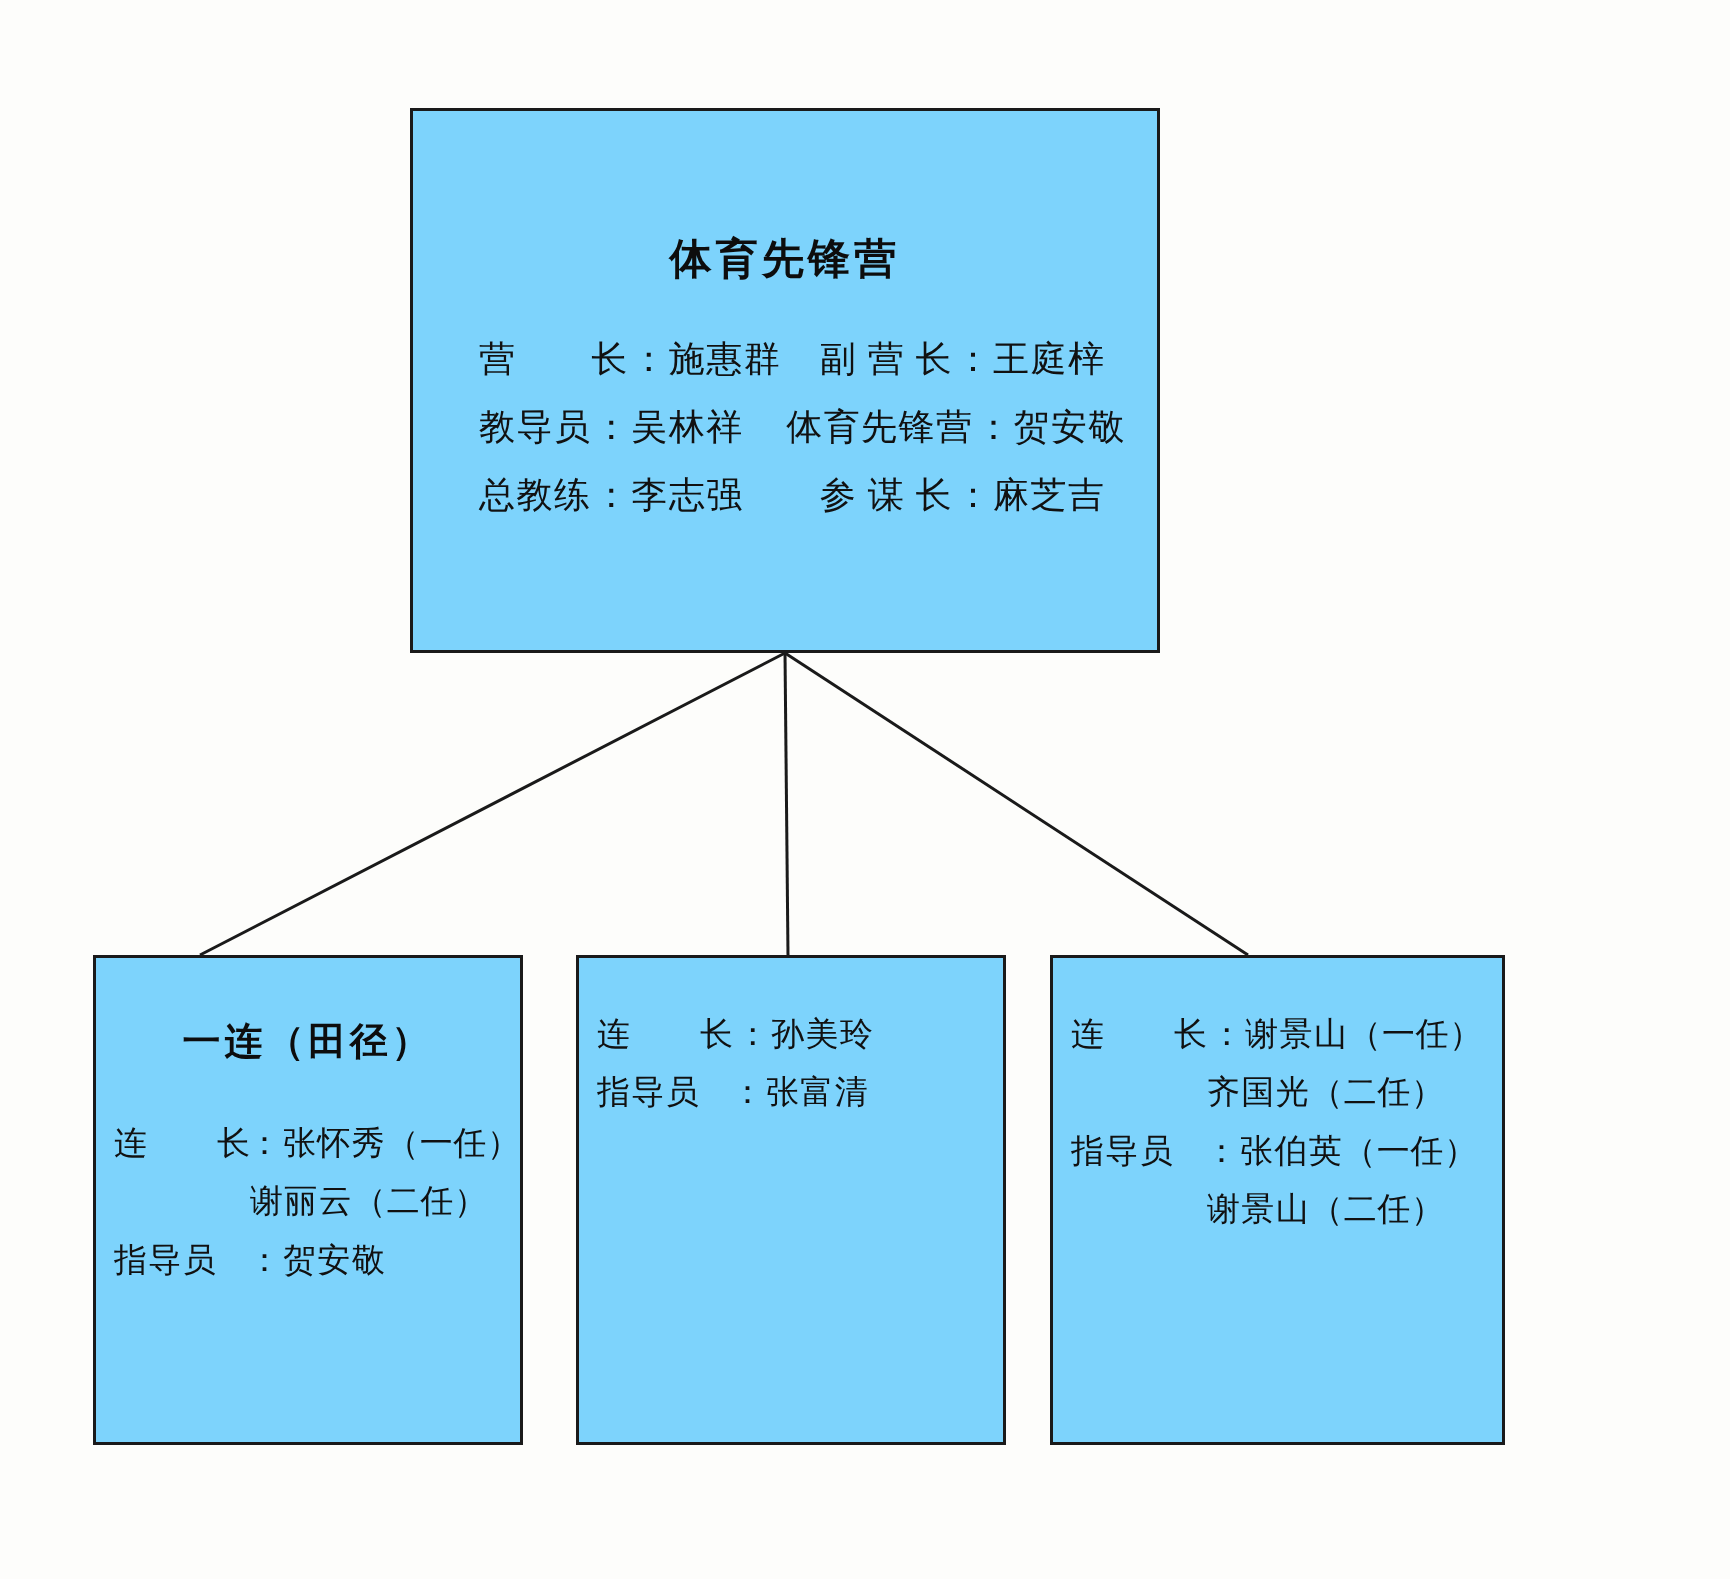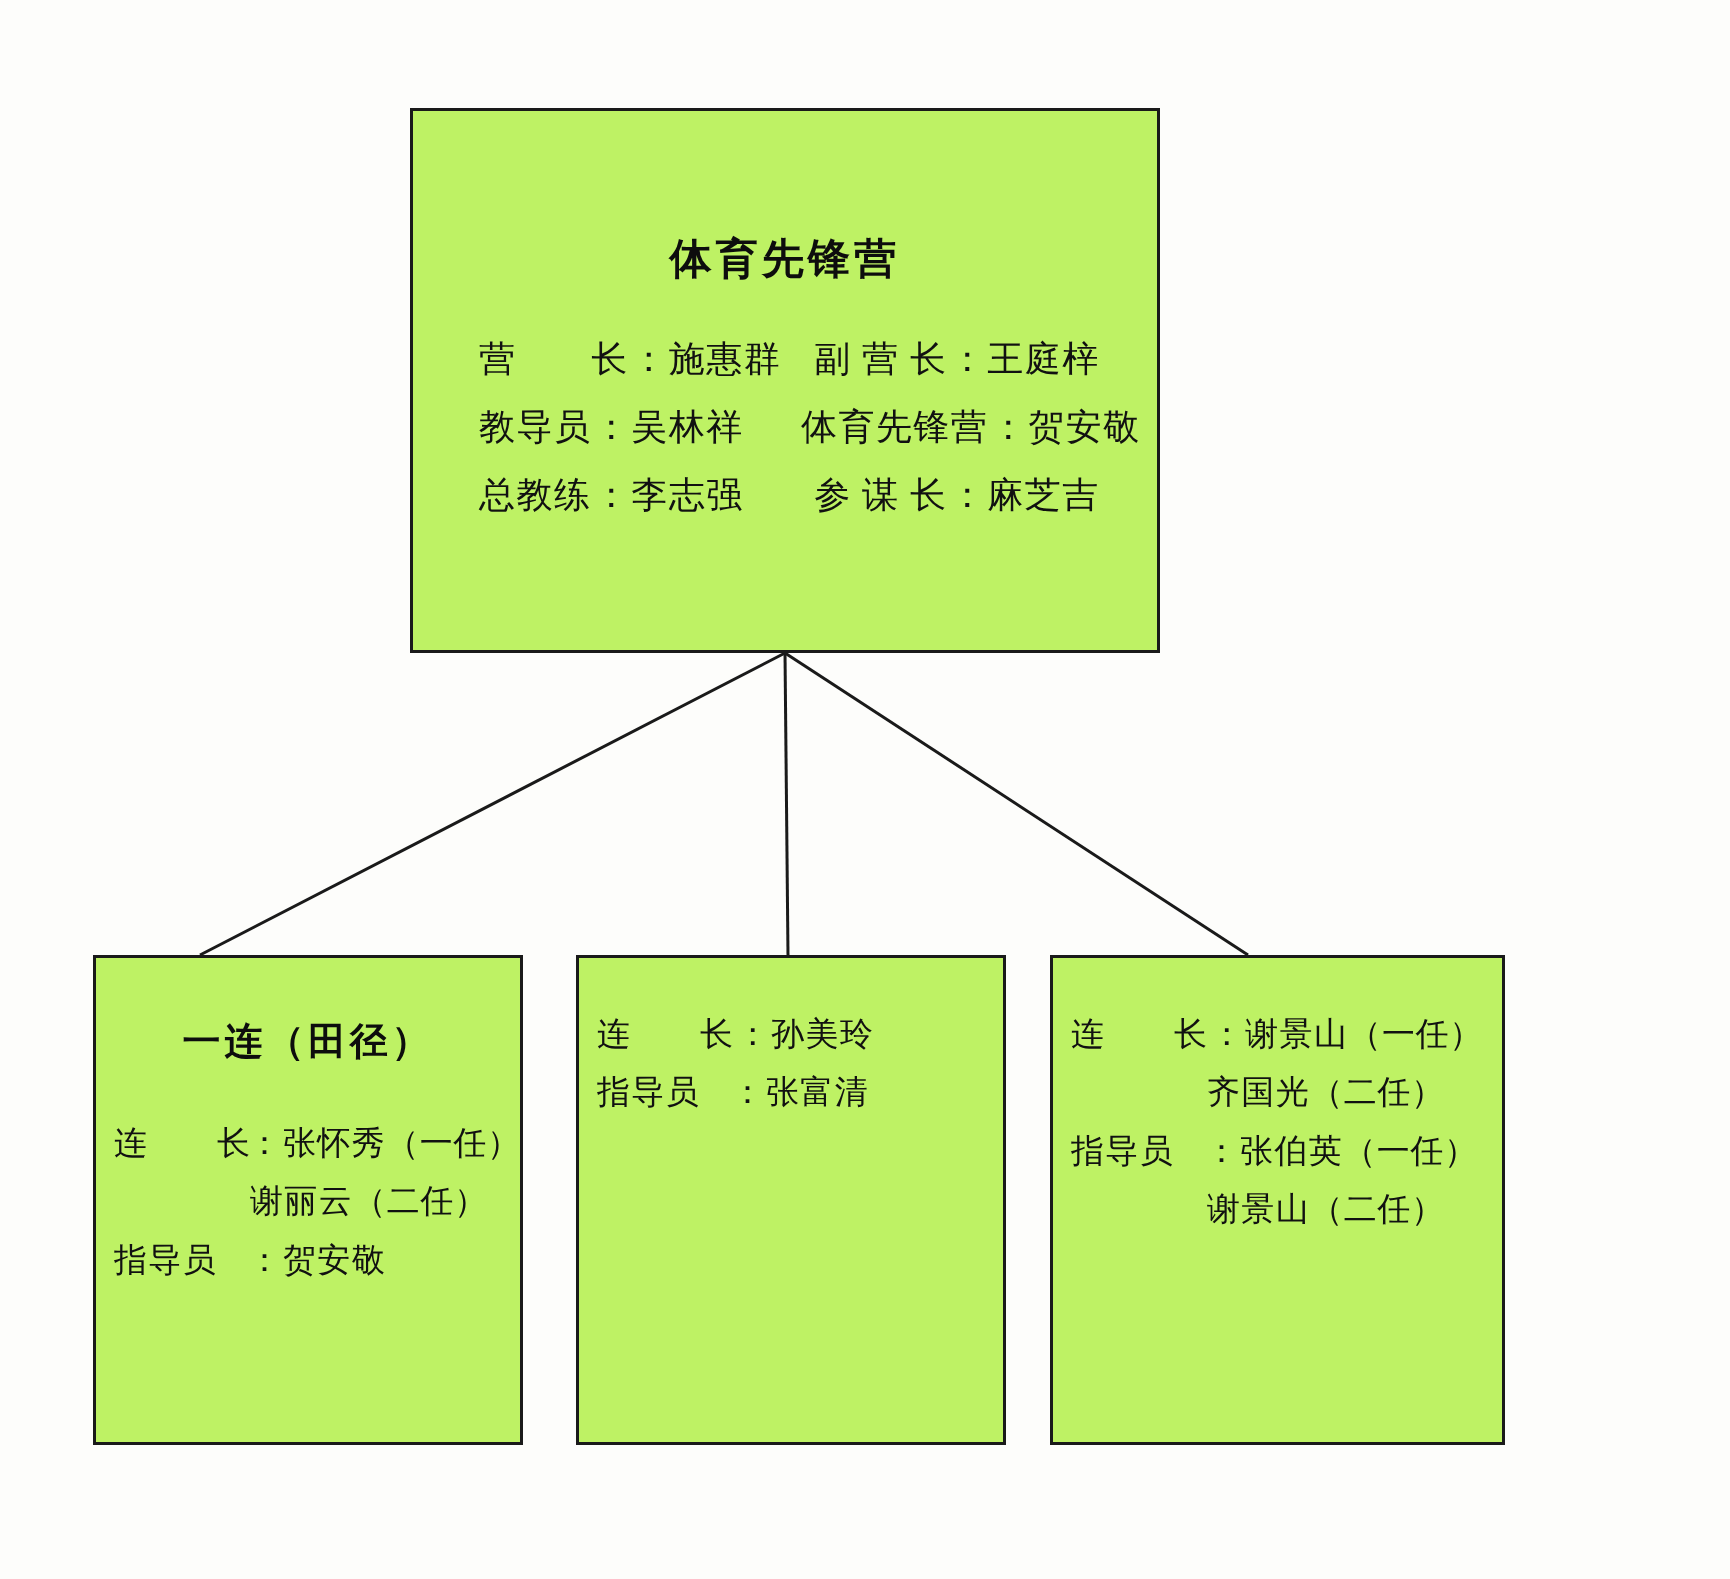--- a/index.html
+++ b/index.html
@@ -23,21 +23,21 @@
     left: 0;
     top: 0;
     width: 1730px;
     height: 1579px;
     z-index: 1;
   }
   
   .node {
     position: absolute;
     z-index: 2;
-    background: #bef264;
+    background: #7dd3fc;
     border: 3px solid #1a1a1a;
     box-sizing: border-box;
   }
   
   #root-node {
     left: 410px;
     top: 108px;
     width: 750px;
     height: 545px;
   }
@@ -65,21 +65,21 @@
     justify-content: flex-start;
     font-size: 36px;
     line-height: 1.05;
   }
   .roster-cell {
     display: flex;
     align-items: baseline;
     white-space: nowrap;
   }
   .roster-cell.left  { width: 350px; padding-left: 20px; }
-  .roster-cell.right { width: 310px; }
+  .roster-cell.right { width: 310px; justify-content: center; }
   .role {
     letter-spacing: 0.04em;
   }
   .colon {
     padding: 0 2px;
   }
   .person {
     letter-spacing: 0.04em;
   }
   

